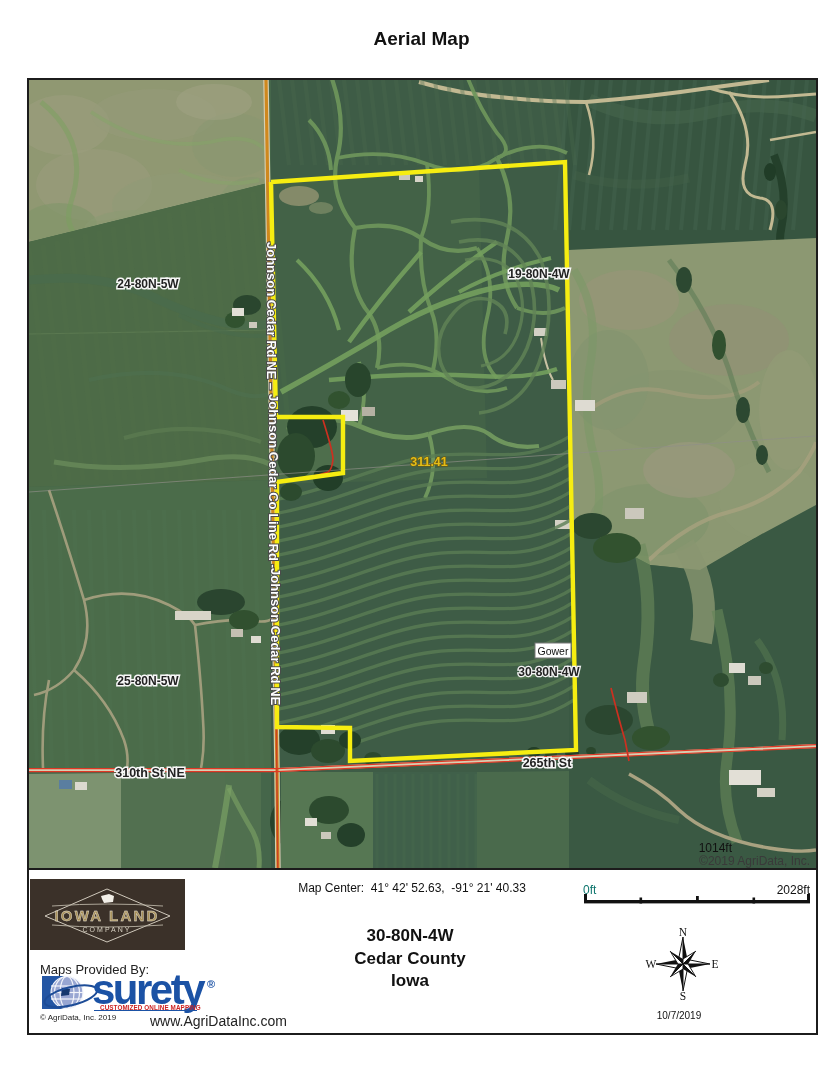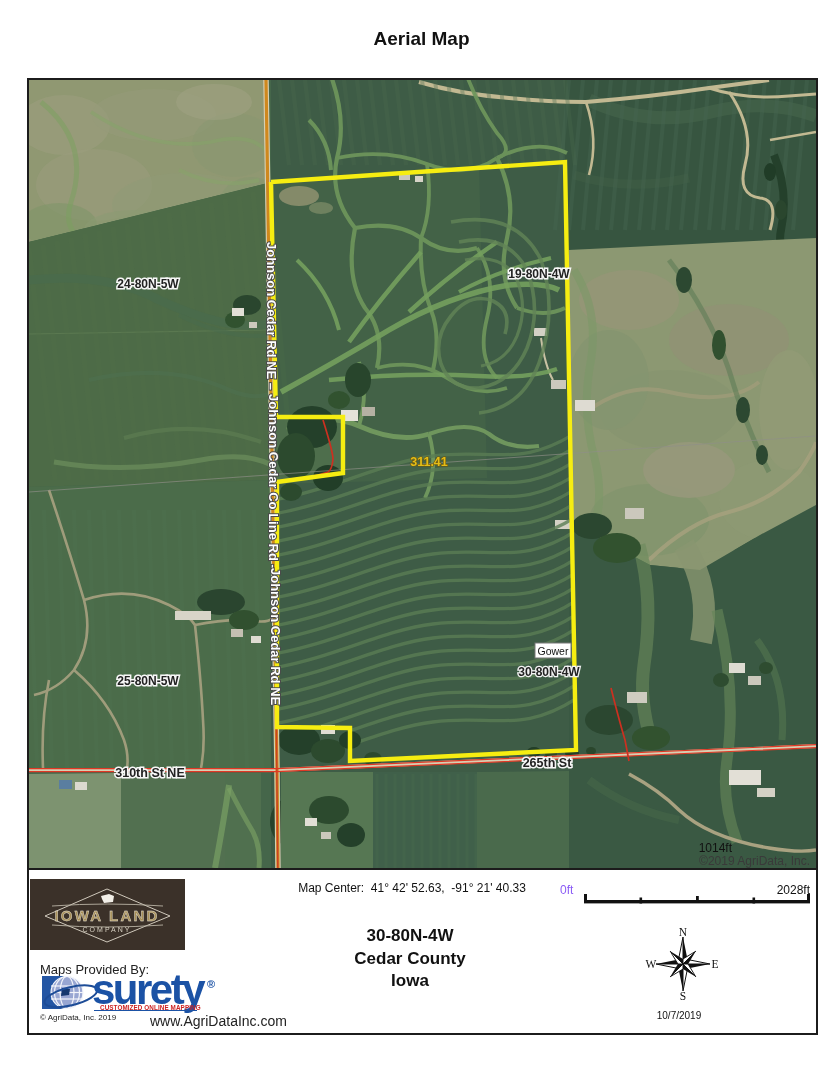--- a/index.html
+++ b/index.html
@@ -439,21 +439,21 @@
 <div class="abs" style="left:100px;top:1003.8px;font-size:6.3px;font-weight:bold;color:#cc2222;letter-spacing:0.1px;white-space:nowrap;">CUSTOMIZED ONLINE MAPPING</div>
 <div class="abs" style="left:94px;top:1009.6px;width:103px;height:1.8px;background:#1b52a5;"></div>
 
 <div class="abs" style="left:40px;top:1012.5px;font-size:8px;color:#222;">© AgriData, Inc. 2019</div>
 <div class="abs" style="left:150px;top:1012.5px;font-size:14px;color:#222;">www.AgriDataInc.com</div>
 
 <div class="abs" style="left:212px;top:880.5px;width:400px;text-align:center;font-size:12px;color:#111;">Map Center:&nbsp; 41° 42' 52.63,&nbsp; -91° 21' 40.33</div>
 
 <div class="abs" style="left:260px;top:925px;width:300px;text-align:center;font-size:17px;font-weight:bold;color:#111;line-height:22.5px;">30-80N-4W<br>Cedar County<br>Iowa</div>
 
-<div class="abs" style="left:560px;top:883px;font-size:12px;color:#8b5cf6;">0ft</div>
+<div class="abs" style="left:583px;top:883px;font-size:12px;color:#0f766e;">0ft</div>
 <div class="abs" style="left:662px;top:841px;width:70px;text-align:right;font-size:12px;color:#111;">1014ft</div>
 <div class="abs" style="left:740px;top:883px;width:70px;text-align:right;font-size:12px;color:#111;">2028ft</div>
 
 <div class="abs" style="left:584px;top:894px;">
 <svg width="228" height="14" viewBox="0 0 228 14">
 <rect x="0" y="6" width="226" height="3.4" fill="#111"></rect>
 <rect x="0" y="0" width="3" height="9" fill="#111"></rect>
 <rect x="55.5" y="3.5" width="2.6" height="6" fill="#111"></rect>
 <rect x="112" y="2" width="2.8" height="7" fill="#111"></rect>
 <rect x="168.5" y="3.5" width="2.6" height="6" fill="#111"></rect>

